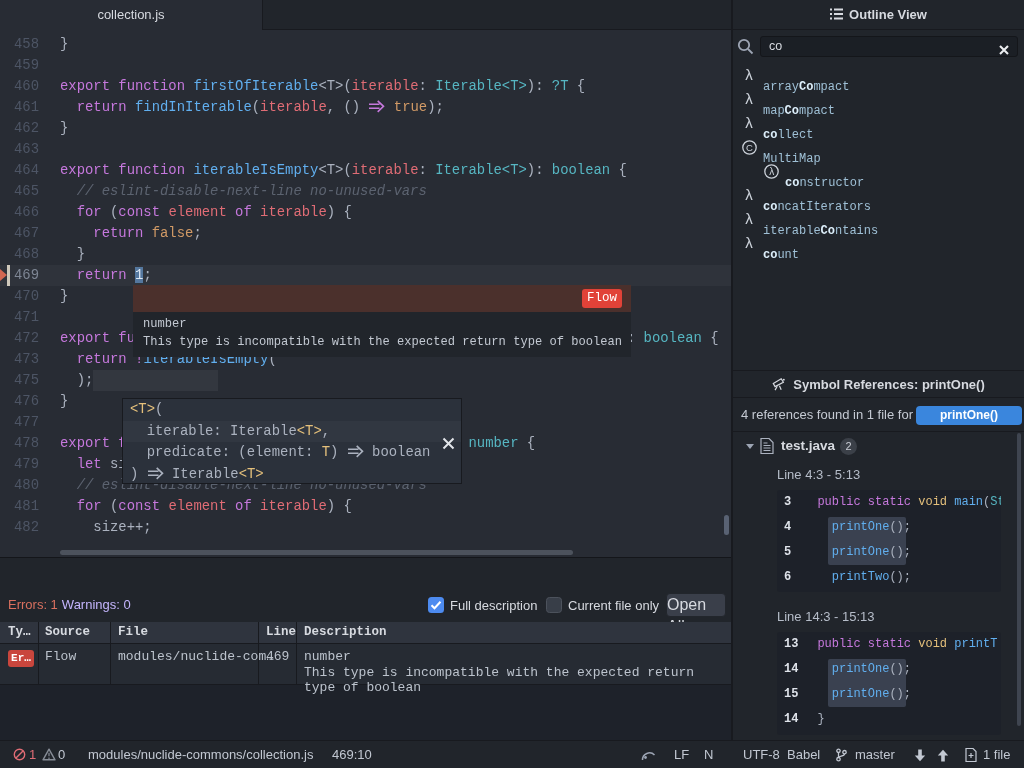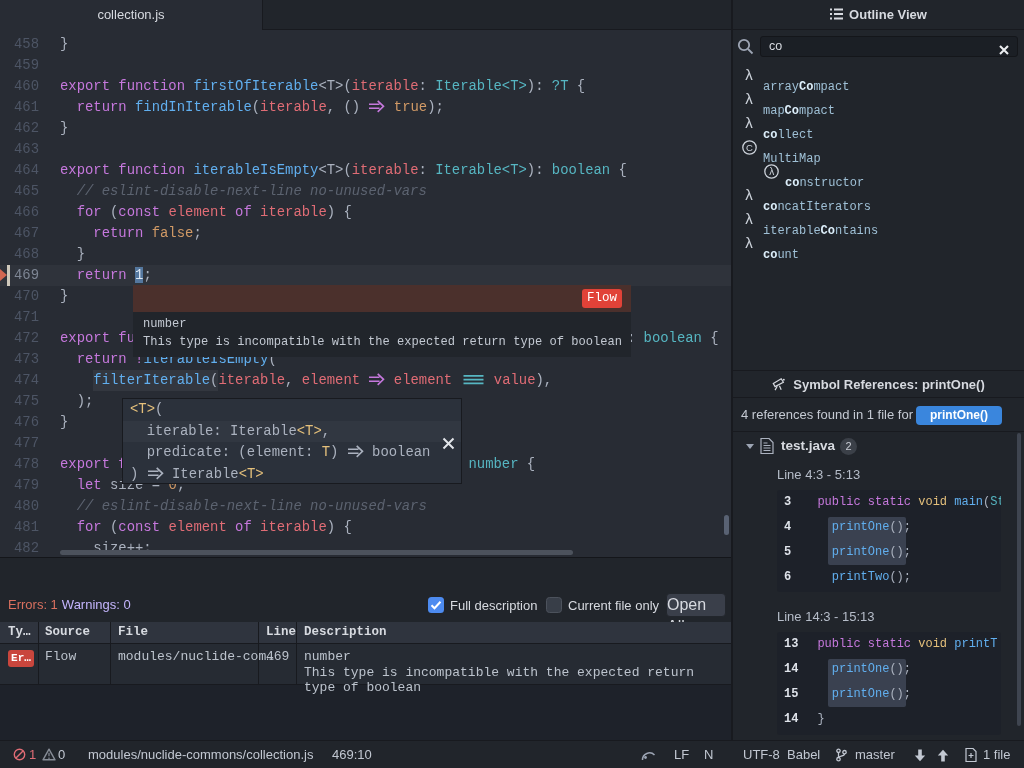--- a/index.html
+++ b/index.html
@@ -67,21 +67,21 @@
 #osearch .x { position:absolute; right:8px; top:4.5px; width:10px; height:10px; }
 #olist { position:absolute; left:0; top:63px; width:291px; }
 .orow { position:relative; height:24px; font-family:"Liberation Mono",monospace; font-size:12px; line-height:24px; color:#9fc0d6; white-space:pre; }
 .orow b { color:#ddeffb; }
 .oicon { position:absolute; left:8px; top:0; width:16px; height:24px; color:#ccd2da; font-family:"Liberation Sans",sans-serif; font-size:15px; line-height:23px; text-align:center; }
 .otxt { position:absolute; left:30px; top:12px; }
 
 #refs { position:absolute; left:0; top:370px; width:291px; bottom:0; border-top:1px solid #181a1f; }
 #rhead { position:absolute; left:0; top:1px; width:291px; height:26px; border-bottom:1px solid #181a1f; text-align:center; font-size:13px; font-weight:bold; color:#d7dae0; line-height:26px; }
 #rsummary { position:absolute; left:8px; top:36px; font-size:13px; color:#c5cad3; }
-#rbadge { position:absolute; left:183px; top:35px; height:19px; background:#3a86dd; border-radius:4px; color:#fff; font-weight:bold; font-size:12px; line-height:19px; padding:0 14px; }
+#rbadge { position:absolute; left:183px; top:35px; height:19px; background:#3a86dd; border-radius:4px; color:#fff; font-weight:bold; font-size:12px; line-height:19px; padding:0 24px; }
 #rfile { position:absolute; left:0px; top:64px; height:22px; font-size:13.5px; color:#d7dae0; }
 #rfile .chev { position:absolute; left:13px; top:9px; width:0; height:0; border-left:4.5px solid transparent; border-right:4.5px solid transparent; border-top:5.5px solid #9da5b4; }
 #rfile .fname { position:absolute; left:48px; top:0; font-weight:bold; line-height:22px; }
 #rfile .cnt { position:absolute; left:107px; top:3px; width:17px; height:17px; background:#3b4048; border-radius:9px; color:#c8ccd4; font-size:11px; line-height:17px; text-align:center; font-weight:normal; }
 .rline { position:absolute; font-size:13px; color:#b6bdc9; }
 .cblock { position:absolute; left:44px; width:224px; background:#1d2129; border-radius:3px; overflow:hidden; }
 .cbrow { position:relative; height:25px; line-height:25px; font-family:"Liberation Mono",monospace; font-size:12px; color:#abb2bf; white-space:pre; }
 .cbln { position:absolute; left:7px; top:0; font-weight:bold; color:#dfe3ea; }
 .cbc { position:absolute; left:26px; top:0; }
 .cbhl { position:absolute; left:51px; width:78px; background:#3a4150; border-radius:2px; }
@@ -109,25 +109,20 @@
 <div class="line"><span class="ln">464</span><span class="lc"><span class="k">export</span> <span class="k">function</span> <span class="f">iterableIsEmpty</span>&lt;T&gt;(<span class="p">iterable</span>: <span class="t">Iterable&lt;T&gt;</span>): <span class="t">boolean</span> {</span></div>
 <div class="line"><span class="ln">465</span><span class="lc"><span class="c">  // eslint-disable-next-line no-unused-vars</span></span></div>
 <div class="line"><span class="ln">466</span><span class="lc">  <span class="k">for</span> (<span class="k">const</span> <span class="p">element</span> <span class="k">of</span> <span class="p">iterable</span>) {</span></div>
 <div class="line"><span class="ln">467</span><span class="lc">    <span class="k">return</span> <span class="n">false</span>;</span></div>
 <div class="line"><span class="ln">468</span><span class="lc">  }</span></div>
 <div class="line"><span class="ln" style="color:#7e8694">469</span><span class="lc">  <span class="k">return</span> <span style="background:#54779e;color:#dce7f3">1</span>;</span></div>
 <div class="line"><span class="ln">470</span><span class="lc">}</span></div>
 <div class="line"><span class="ln">471</span><span class="lc"></span></div>
 <div class="line"><span class="ln">472</span><span class="lc"><span class="k">export</span> <span class="k">function</span> <span class="f">iterableContains</span>&lt;T&gt;(<span class="p">iterable</span>: <span class="t">Iterable&lt;T&gt;</span>, <span class="p">value</span>: <span class="t">T</span>): <span class="t">boolean</span> {</span></div>
 <div class="line"><span class="ln">473</span><span class="lc">  <span class="k">return</span> <span class="k">!</span><span class="f">iterableIsEmpty</span>(</span></div>
-<div class="line"><span class="ln">474</span><span class="lc">    <span class="f">filterIterable</span>(<span class="p">iterable</span>, <span class="p">element</span> <svg class="lig" width="17" height="13" viewBox="0 0 17 13">
-              <path d="M1 4.3h10.5M1 8.3h10.5M9.7 0.8l5.8 5.5-5.8 5.5" stroke="#c678dd" stroke-width="1.6" fill="none"></path>
-            </svg> <span class="p">element</span> <svg class="lig" width="25" height="13" viewBox="0 0 25 13">
-              <path d="M2.5 2.8h20M2.5 6.6h20M2.5 10.4h20" stroke="#56b6c2" stroke-width="1.7" fill="none"></path>
-            </svg> <span class="p">value</span>),</span></div>
 <div class="line"><span class="ln">475</span><span class="lc">  );</span></div>
 <div class="line"><span class="ln">476</span><span class="lc">}</span></div>
 <div class="line"><span class="ln">477</span><span class="lc"></span></div>
 <div class="line"><span class="ln">478</span><span class="lc"><span class="k">export</span> <span class="k">function</span> <span class="f">count</span>&lt;T&gt;(<span class="p">iterable</span>: <span class="t">Iterable&lt;T&gt;</span>): <span class="t">number</span> {</span></div>
 <div class="line"><span class="ln">479</span><span class="lc">  <span class="k">let</span> size = <span class="n">0</span>;</span></div>
 <div class="line"><span class="ln">480</span><span class="lc"><span class="c">  // eslint-disable-next-line no-unused-vars</span></span></div>
 <div class="line"><span class="ln">481</span><span class="lc">  <span class="k">for</span> (<span class="k">const</span> <span class="p">element</span> <span class="k">of</span> <span class="p">iterable</span>) {</span></div>
 <div class="line"><span class="ln">482</span><span class="lc">    size++;</span></div>
 </div>
     <div id="gutmark-tri"></div>

